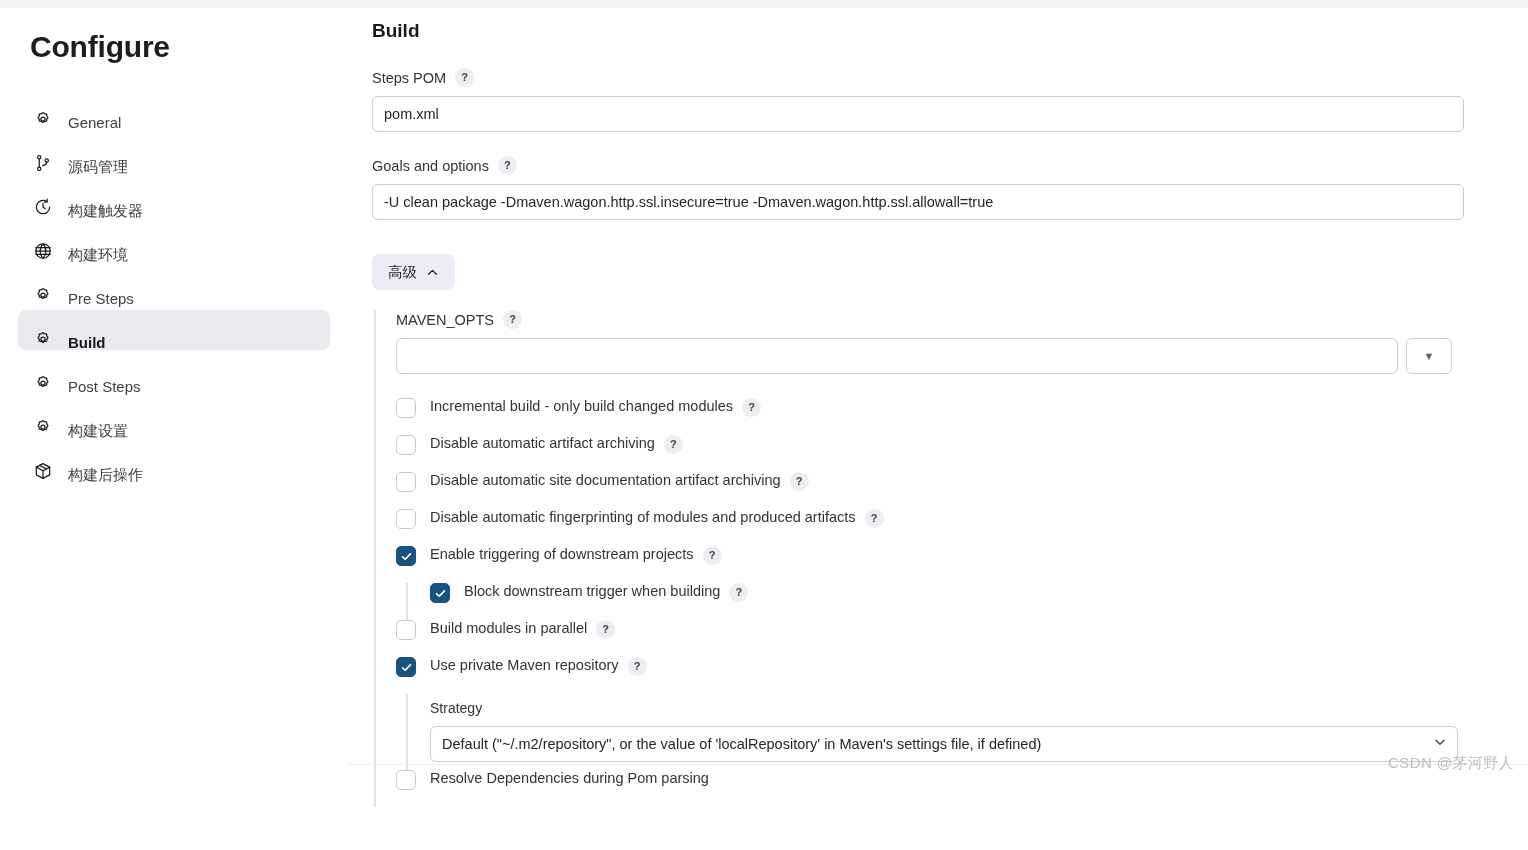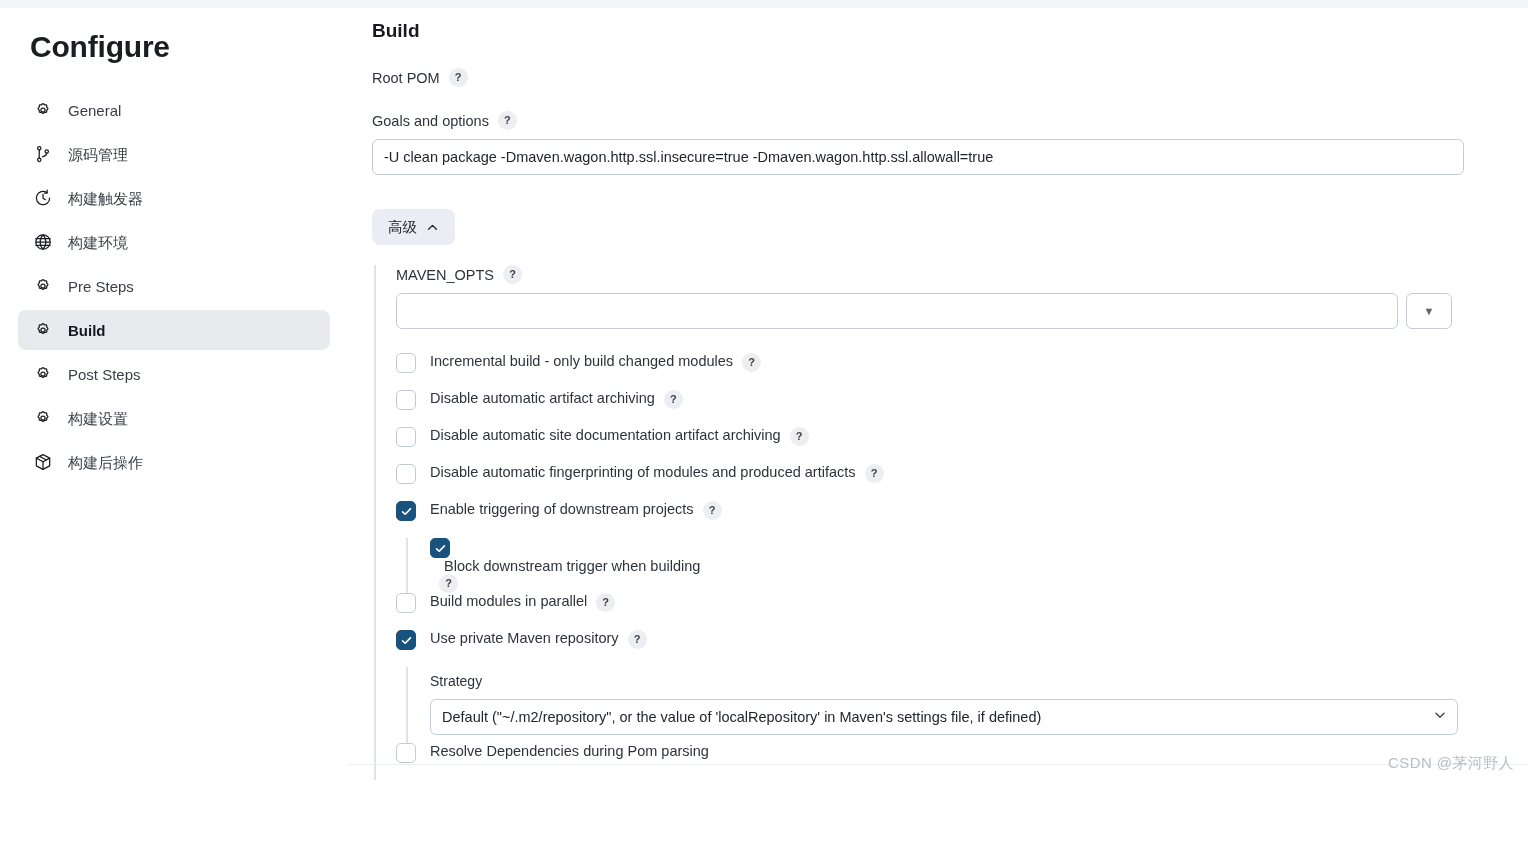--- a/index.html
+++ b/index.html
@@ -44,21 +44,21 @@
     font-weight: bold;
     color: #1b1d21;
     letter-spacing: -0.2px;
     margin: 0 0 26px 12px;
   }
 
   .nav-list { list-style: none; }
 
   .nav-item {
     display: flex;
-    align-items: center;
+    align-items: flex-end;
     height: 40px;
     padding: 0 14px;
     margin-bottom: 4px;
     border-radius: 8px;
     cursor: pointer;
     color: #3a3f45;
     font-size: 15px;
   }
   .nav-item.active {
     background: #e8eaee;
@@ -202,21 +202,20 @@
 
   .check-row {
     display: flex;
     min-height: 37px;
   }
 
   .check-row.nested {
     margin-left: 10px;
     padding-left: 22px;
     border-left: 2px solid #dfe3e8;
-    flex-direction: column;
   }
 
   .cbox {
     width: 20px;
     height: 20px;
     flex: 0 0 20px;
     border-radius: 5px;
     border: 1.5px solid #c3cad3;
     background: #ffffff;
     cursor: pointer;
@@ -406,23 +405,24 @@
       </ul>
   </aside>
 
   <main class="main">
 
     <h2 class="page-heading">Build</h2>
 
     
     <div class="field-block">
       <div class="field-label">
-        <span>Root POM</span>
+        <span>Steps POM</span>
         <span class="help-badge">?</span>
       </div>
+      <input class="text-input" type="text" value="pom.xml" style="">
     </div>
 
     
     <div class="field-block">
       <div class="field-label">
         <span>Goals and options</span>
         <span class="help-badge">?</span>
       </div>
       <input class="text-input" type="text" value="-U clean package -Dmaven.wagon.http.ssl.insecure=true -Dmaven.wagon.http.ssl.allowall=true" style="">
     </div>

